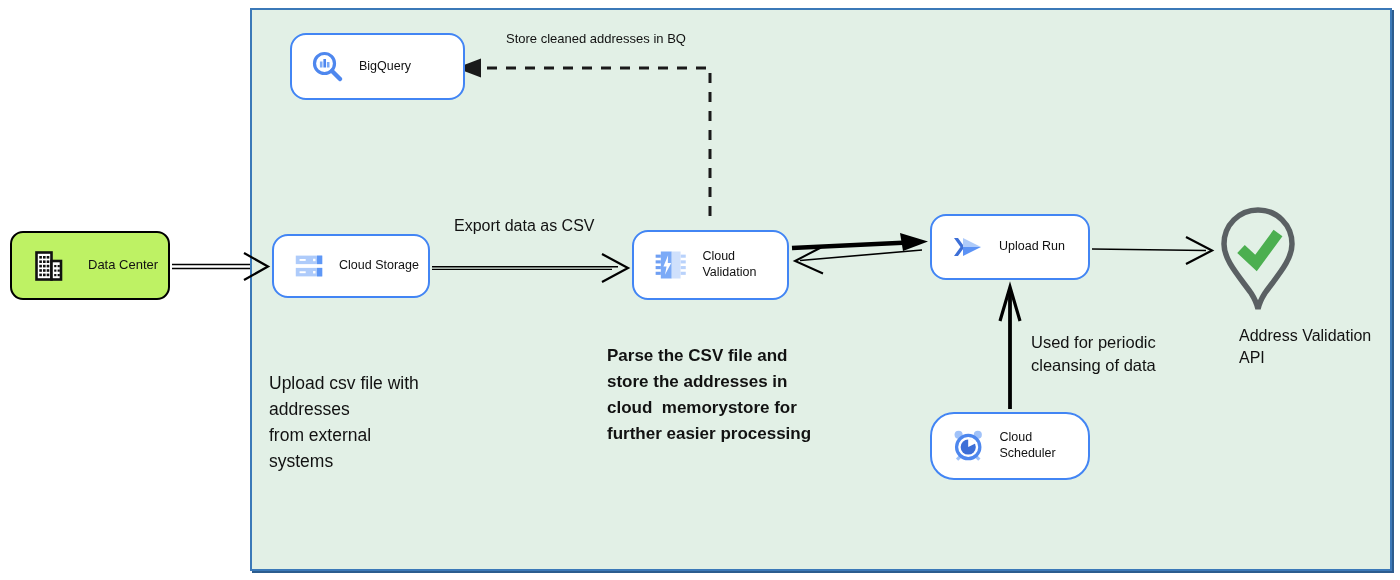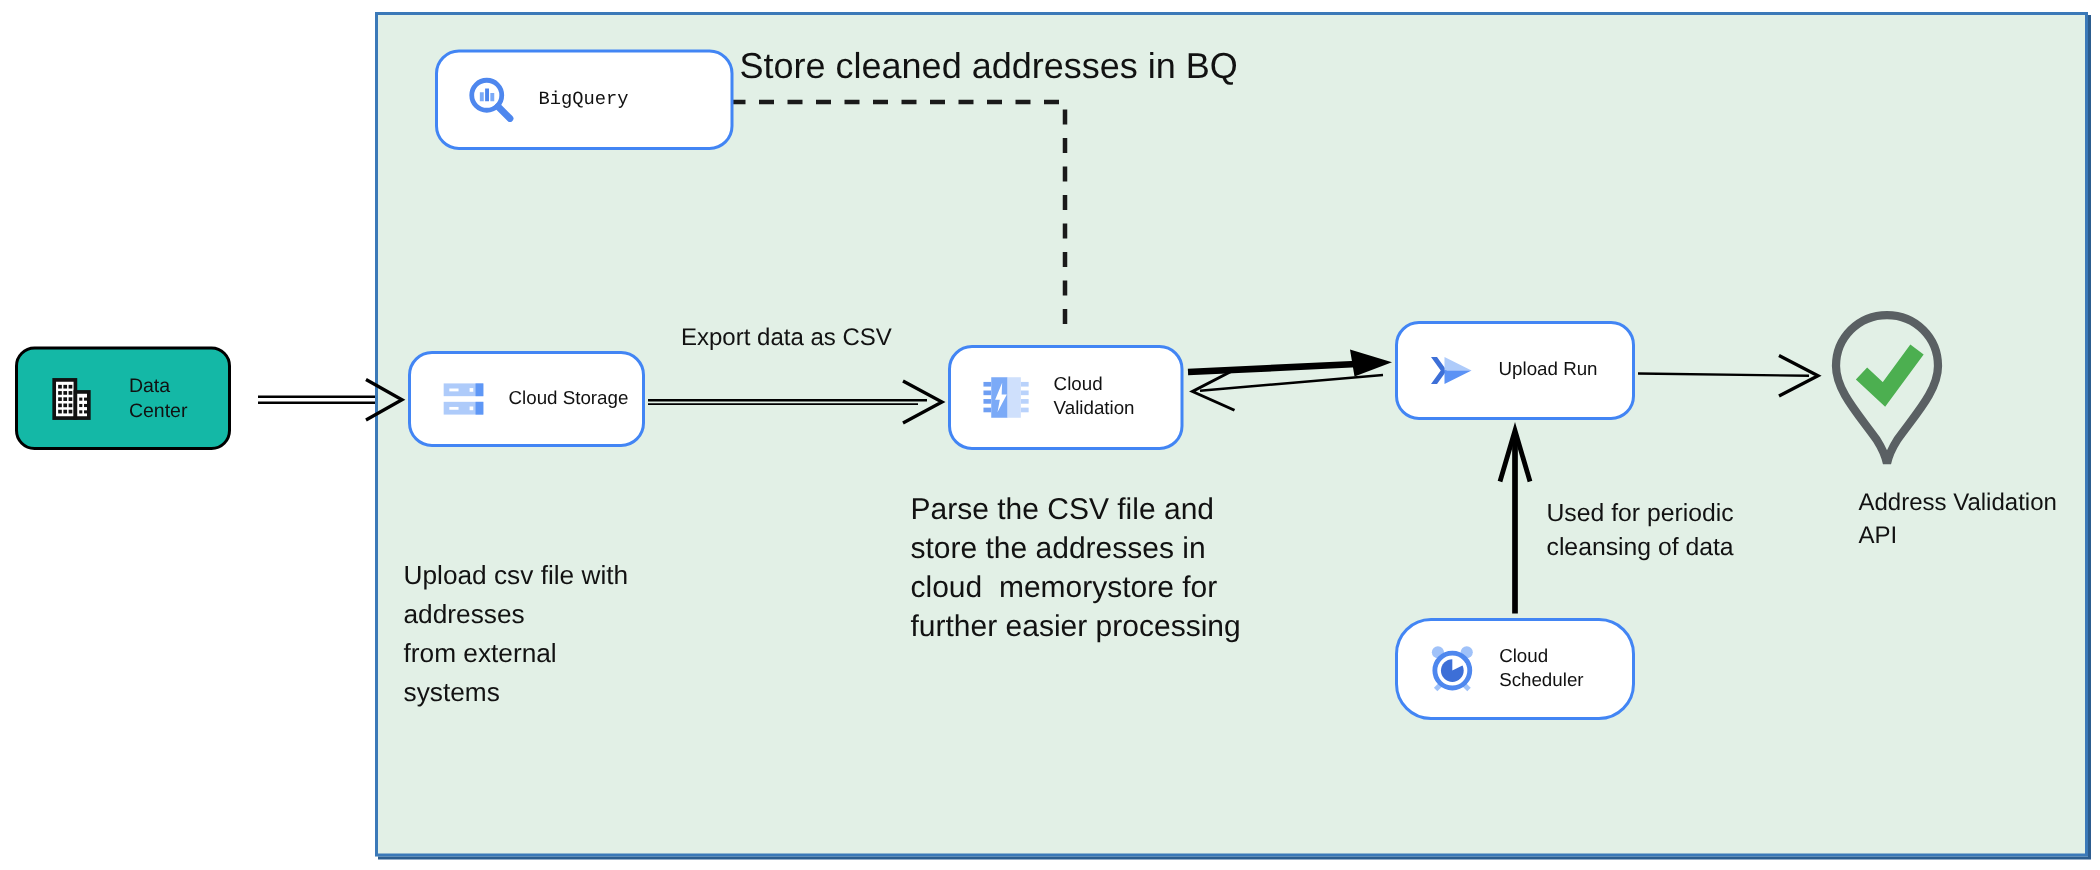--- a/index.html
+++ b/index.html
@@ -6,34 +6,34 @@
   body{width:1400px;height:580px;position:relative;overflow:hidden;
        font-family:"Liberation Sans","DejaVu Sans",sans-serif;color:#121212;}
   .abs{position:absolute;box-sizing:border-box;}
   .zone{left:250px;top:8px;width:1142px;height:563px;
         background:#e2f0e6;border:2px solid #3b79b8;
         box-shadow:2px 2px 0 0 #2c5d8f;}
   .connectors{left:0;top:0;width:1400px;height:580px;pointer-events:none;}
   .node{background:#ffffff;border:2px solid #4285f4;border-radius:16px;
         display:flex;align-items:center;gap:13px;padding-left:18px;}
   .node .lbl{font-size:12.5px;line-height:1.25;color:#111;}
-  .node-dc{left:10px;top:231px;width:144px;height:69px;
-           background:#14b8a6;border:2.5px solid #000;border-radius:13px;gap:22px;}
+  .node-dc{left:10px;top:231px;width:160px;height:69px;
+           background:#bef264;border:2.5px solid #000;border-radius:13px;gap:22px;}
   .node-dc .lbl{font-size:13px;}
-  .node-bq{left:290px;top:33px;width:199px;height:67px;font-family:Liberation Mono, monospace;}
+  .node-bq{left:290px;top:33px;width:175px;height:67px;}
   .node-cs{left:272px;top:234px;width:158px;height:64px;gap:13px;}
   .node-ms{left:632px;top:230px;width:157px;height:70px;}
   .node-ms .lbl{width:86px;}
   .node-cr{left:930px;top:214px;width:160px;height:66px;}
   .node-sch{left:930px;top:412px;width:160px;height:68px;border-radius:24px;}
   .note{white-space:pre-wrap;}
-  .note-storebq{left:493px;top:31px;font-size:24px;}
+  .note-storebq{left:506px;top:31px;font-size:13px;}
   .note-export{left:454px;top:217px;font-size:16px;}
   .note-upload{left:269px;top:333px;font-size:17.5px;line-height:26px;margin-top:37px;}
-  .note-parse{left:607px;top:327px;font-size:20px;line-height:26px;}
+  .note-parse{left:607px;top:343px;font-size:17px;line-height:26px;font-weight:bold;}
   .note-sched{left:1031px;top:331px;font-size:16.5px;line-height:23px;}
   .note-pin{left:1239px;top:325px;font-size:16px;line-height:22px;width:160px;}
   .pin{left:1215px;top:205px;width:86px;height:122px;}
 </style>
 </head>
 <body>
 
 <div class="abs zone"></div>
 
 <svg class="abs connectors" width="1400" height="580" viewBox="0 0 1400 580">

